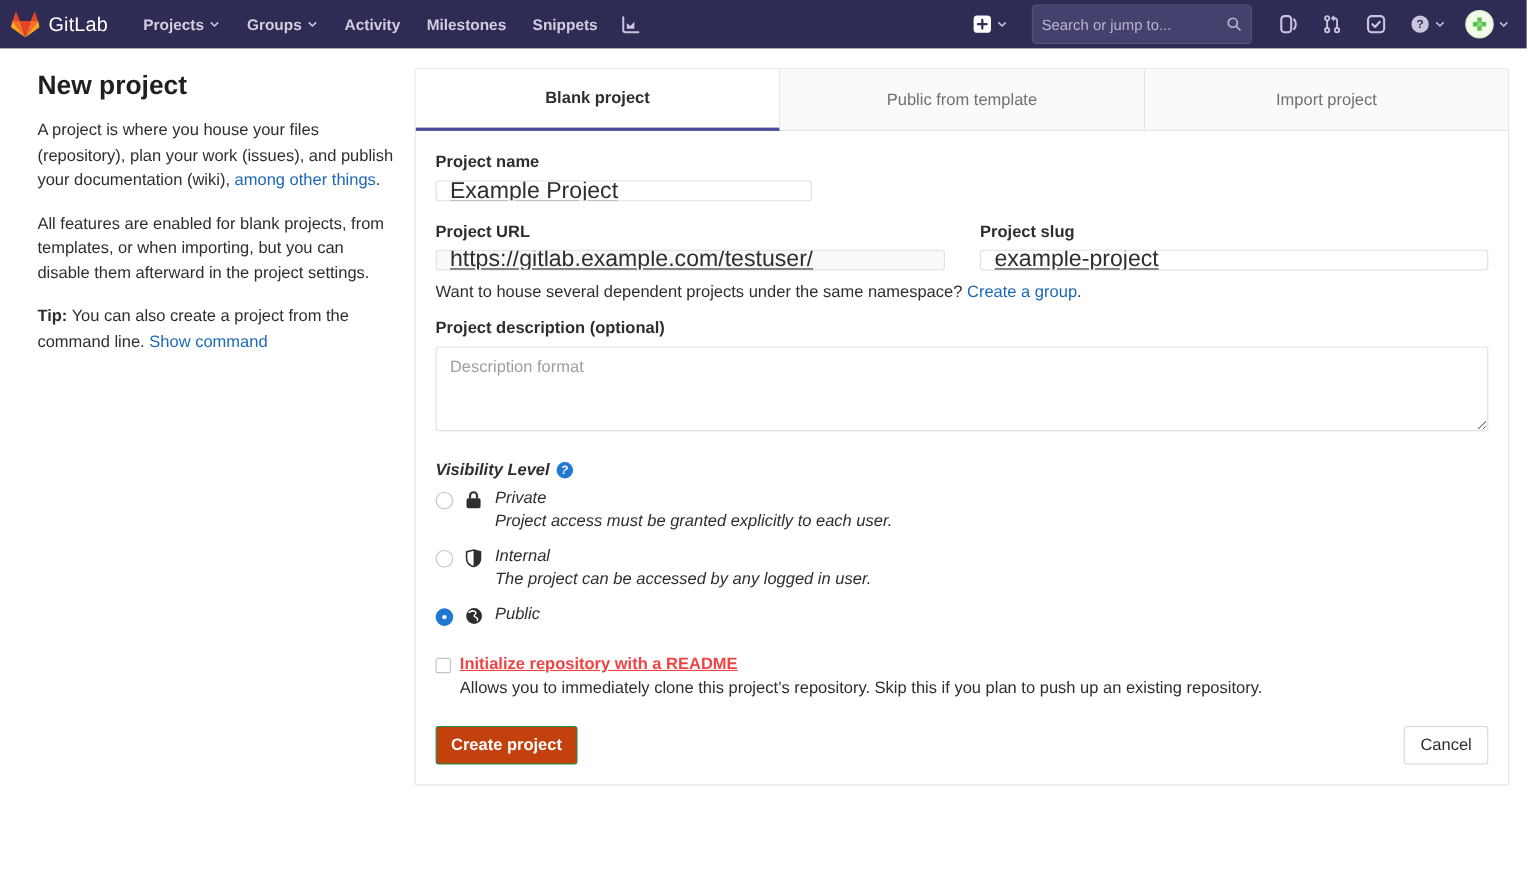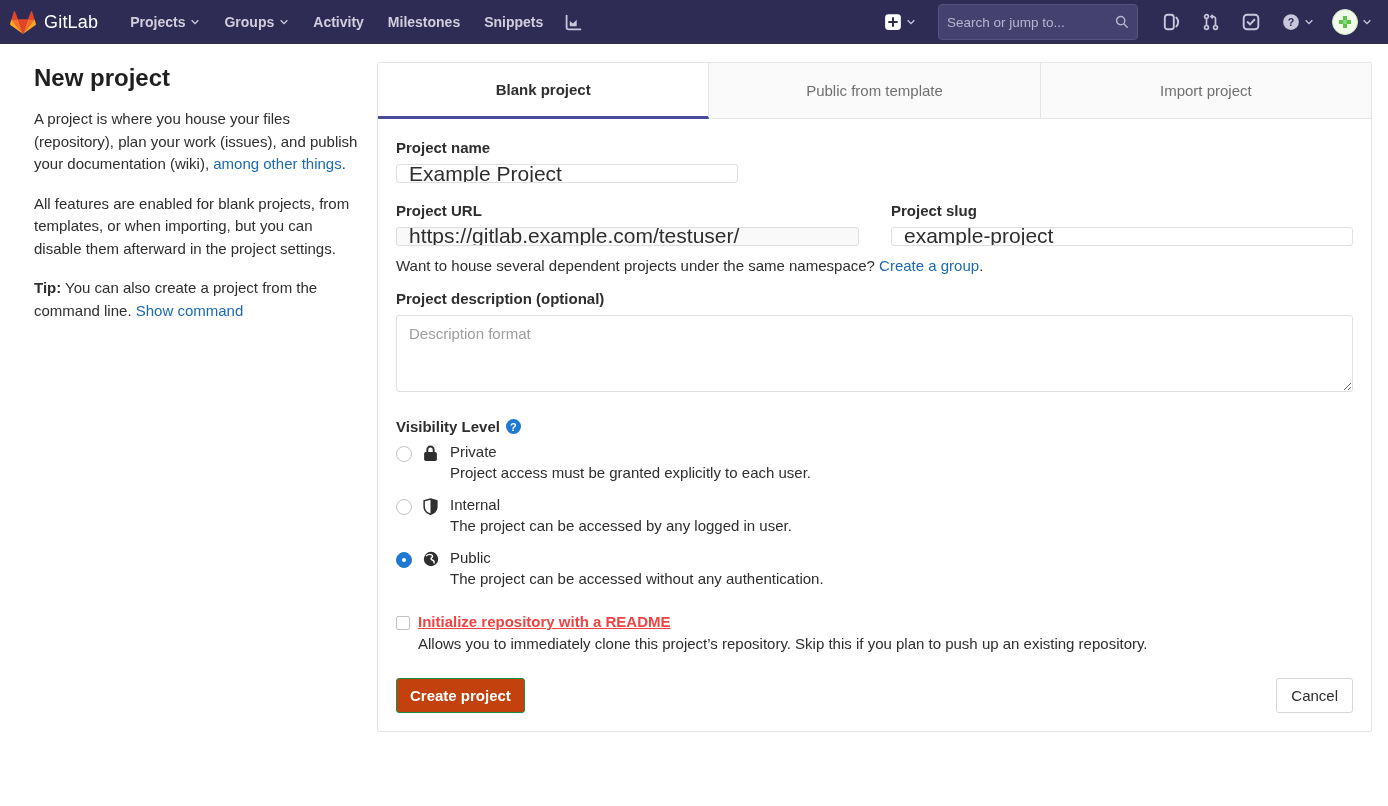--- a/index.html
+++ b/index.html
@@ -40,21 +40,21 @@
   input.text { height:19px; border:1px solid #dfdfdf; border-radius:3px; font-size:21px; padding:0 12px; color:#2e2e2e; width:100%; font-family:inherit; outline:none;text-decoration:underline; }
   input.text.short { width:342px; }
   input.text:disabled, input.text.readonly { background:#f9f9f9; color:#2e2e2e; }
   .row { display:flex; gap:32px; margin-top:17px; }
   .col-url { width:463px; flex:none; }
   .col-slug { flex:1; }
   .hint { font-size:15px; color:#2e2e2e; margin:10px 0 16px; }
   textarea.desc { width:100%; height:77px; border:1px solid #dfdfdf; border-radius:3px; font-size:15px; padding:9px 12px; color:#2e2e2e; font-family:inherit; resize:both; outline:none; }
   textarea.desc::placeholder, input::placeholder { color:#9e9e9e; }
 
-  .vis-section { margin-top:22px; }
+  .vis-section { margin-top:22px;font-style:italic; }
   .vis-option { display:flex; align-items:flex-start; margin-bottom:15px; }
   .radio { width:16px; height:16px; border-radius:50%; border:1px solid #c3c3c3; background:#fff; margin:3px 11px 0 0; flex:none; cursor:pointer; position:relative; }
   .radio.checked { background:#1f78d1; border-color:#1f78d1; }
   .radio.checked::after { content:""; position:absolute; left:5px; top:5px; width:4px; height:4px; border-radius:50%; background:#fff; }
   .vis-icon { width:17px; margin:2px 10px 0 0; flex:none; }
   .vis-name { font-size:15px; color:#2e2e2e; }
   .vis-desc { font-size:15px; color:#2e2e2e; margin-top:4px; }
 
   .readme-row { display:flex; align-items:flex-start; margin:26px 0 4px; }
   .checkbox { width:14px; height:14px; border:1px solid #c3c3c3; border-radius:2px; background:#fff; margin:3px 8px 0 0; flex:none; cursor:pointer; }
@@ -266,21 +266,20 @@
         <div class="vis-option">
           <span class="radio checked"></span>
           <span class="vis-icon">
             <svg width="16" height="16" viewBox="0 0 16 16">
                 <circle cx="8" cy="8" r="7.2" fill="#2e2e2e"></circle>
                 <path d="M3 5 q3-2.5 5.5-1.2 q2 1 .5 2.6 q-2 1.6.3 2.6 q2.6 1 1.5 3.4" fill="none" stroke="#fff" stroke-width="1.4"></path>
               </svg>
           </span>
           <div>
             <div class="vis-name">Public</div>
-            <div class="vis-desc">The project can be accessed without any authentication.</div>
           </div>
         </div>
       </div>
 
       <div class="readme-row">
         <span class="checkbox"></span>
         <div>
           <div class="readme-label">Initialize repository with a README</div>
           <div class="readme-desc">Allows you to immediately clone this project’s repository. Skip this if you plan to push up an existing repository.</div>
         </div>

